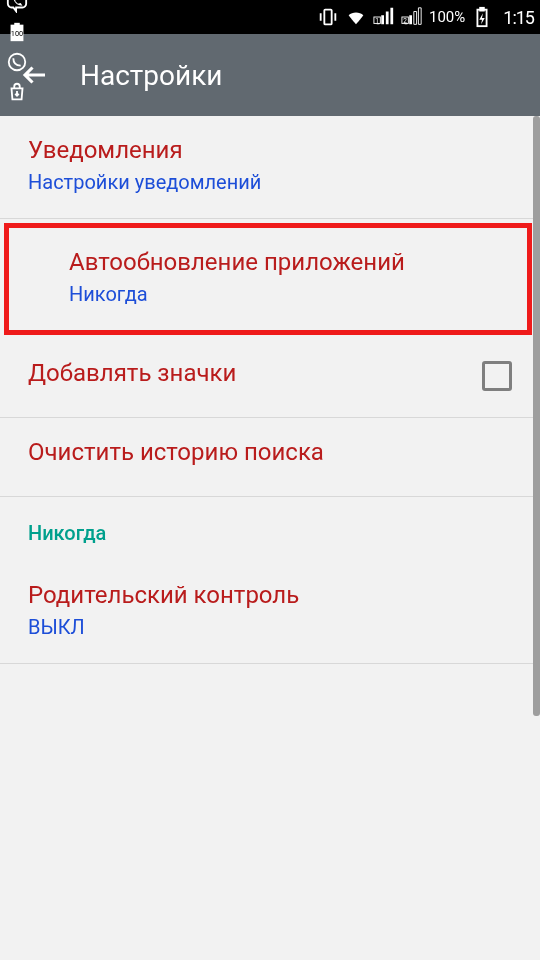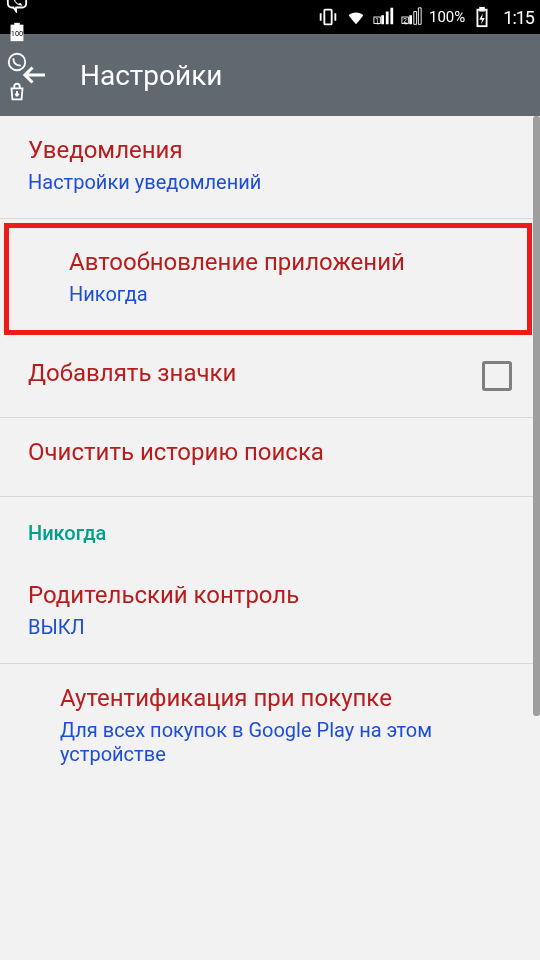--- a/index.html
+++ b/index.html
@@ -237,19 +237,15 @@
     <div class="setting-title">Очистить историю поиска</div>
   </div>
 
   <div class="section-header">Никогда</div>
 
   <div class="setting-item">
     <div class="setting-title">Родительский контроль</div>
     <div class="setting-sub">ВЫКЛ</div>
   </div>
 
-  <div class="setting-item no-border">
-    <div class="setting-title">Аутентификация при покупке</div>
-    <div class="setting-sub">Для всех покупок в Google Play на этом устройстве</div>
-  </div>
 </div>
 
 <div class="scrollbar"></div>
 
 </body></html>

